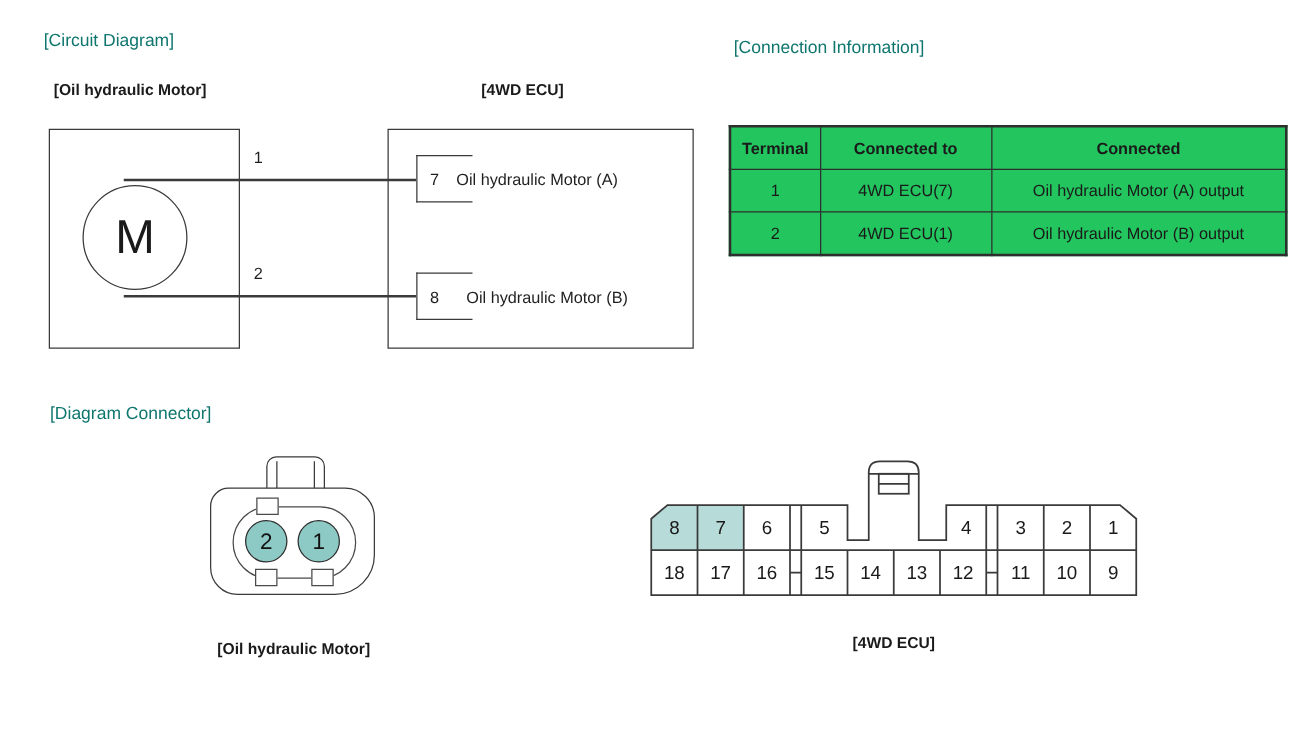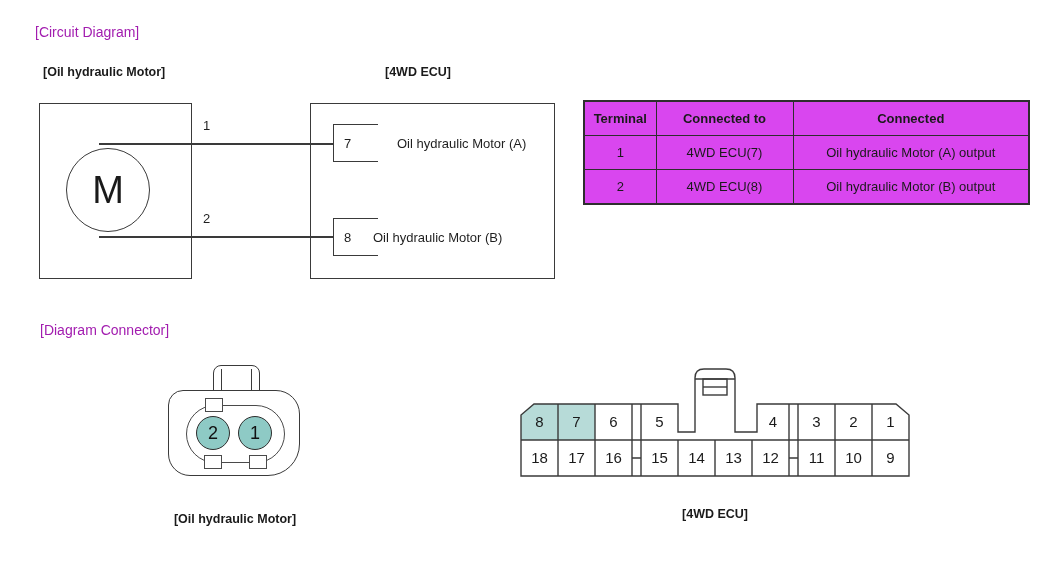--- a/index.html
+++ b/index.html
@@ -1,38 +1,38 @@
 <!DOCTYPE html>
 <html><head>
 <meta charset="utf-8">
 <style>
   html,body{margin:0;padding:0;background:#fff;}
   .canvas{
     position:relative;width:1039px;height:587px;background:#ffffff;overflow:hidden;
     font-family:"Liberation Sans", sans-serif;color:#111;
   }
   .abs{position:absolute;}
-  .t14{font-size:14px;color:#a21caf;white-space:nowrap;}
+  .t14{font-size:14px;color:#0f766e;white-space:nowrap;}
   .t13{font-size:13px;color:#1f1f1f;white-space:nowrap;}
   .t12b{font-size:12.5px;font-weight:700;color:#1a1a1a;white-space:nowrap;}
   .box{border:1.5px solid #3a3a3a;box-sizing:border-box;}
   .hline{height:1.5px;background:#3a3a3a;}
   .circle{
     border:1.5px solid #3a3a3a;border-radius:50%;box-sizing:border-box;
     display:flex;align-items:center;justify-content:center;
   }
   .motor-m{font-size:38px;color:#1a1a1a;}
   .bracket{
     width:45px;height:38px;box-sizing:border-box;
     border:1.5px solid #3a3a3a;border-right:none;background:#fff;
     display:flex;align-items:center;padding-left:10px;
     font-size:13px;color:#1f1f1f;
   }
   
-  table.conn{border-collapse:collapse;table-layout:fixed;background:#d946ef;border:2px solid #2e2e2e;}
+  table.conn{border-collapse:collapse;table-layout:fixed;background:#22c55e;border:2px solid #2e2e2e;}
   table.conn th, table.conn td{
     border:1.5px solid #2e2e2e;height:33px;text-align:center;vertical-align:middle;
     font-size:13px;color:#1a1a1a;padding:0 6px;white-space:nowrap;
   }
   table.conn th{font-weight:700;}
   
   .mc-tab{border:1.5px solid #3a3a3a;border-radius:8px 8px 0 0;box-sizing:border-box;background:#fff;}
   .mc-tab-line{position:absolute;top:3px;bottom:0;width:1px;background:#3a3a3a;}
   .mc-body{border:1.5px solid #3a3a3a;border-radius:15px 24px 32px 22px;box-sizing:border-box;background:#fff;}
   .mc-stadium{border:1.2px solid #4a4a4a;border-radius:29px;box-sizing:border-box;background:#fff;}
@@ -62,48 +62,49 @@
   <div class="abs circle" style="left:66px;top:148px;width:84px;height:84px;background:#fff">
     <span class="motor-m">M</span>
   </div>
 
   <span class="abs t13" style="left:203px;top:118px">1</span>
   <span class="abs t13" style="left:203px;top:211px">2</span>
 
   <div class="abs bracket" style="left:333px;top:124px">
     <span>7</span>
   </div>
-  <span class="abs t13" style="left:397px;top:136px">Oil hydraulic Motor (A)</span>
+  <span class="abs t13" style="left:365px;top:136px">Oil hydraulic Motor (A)</span>
 
   <div class="abs bracket" style="left:333px;top:218px">
     <span>8</span>
   </div>
   <span class="abs t13" style="left:373px;top:230px">Oil hydraulic Motor (B)</span>
 
+  <div class="abs t14" style="left:587px;top:29px">[Connection Information]</div>
 
   <table class="conn abs" style="left:583px;top:100px;width:445px">
     <colgroup>
         <col style="width:72px">
         <col style="width:137px">
         <col style="width:236px">
       </colgroup>
     <tbody>
         <tr>
       <th>Terminal</th>
       <th>Connected to</th>
       <th>Connected</th>
     </tr>
     <tr>
       <td>1</td>
       <td>4WD ECU(7)</td>
       <td>Oil hydraulic Motor (A) output</td>
     </tr>
     <tr>
       <td>2</td>
-      <td>4WD ECU(8)</td>
+      <td>4WD ECU(1)</td>
       <td>Oil hydraulic Motor (B) output</td>
     </tr>
   </tbody>
     </table>
 
   <div class="abs t14" style="left:40px;top:322px">[Diagram Connector]</div>
 
   <div class="abs mc-tab" style="left:213px;top:365px;width:47px;height:28px">
     <div class="mc-tab-line" style="left:7px"></div>
     <div class="mc-tab-line" style="right:7px"></div>

